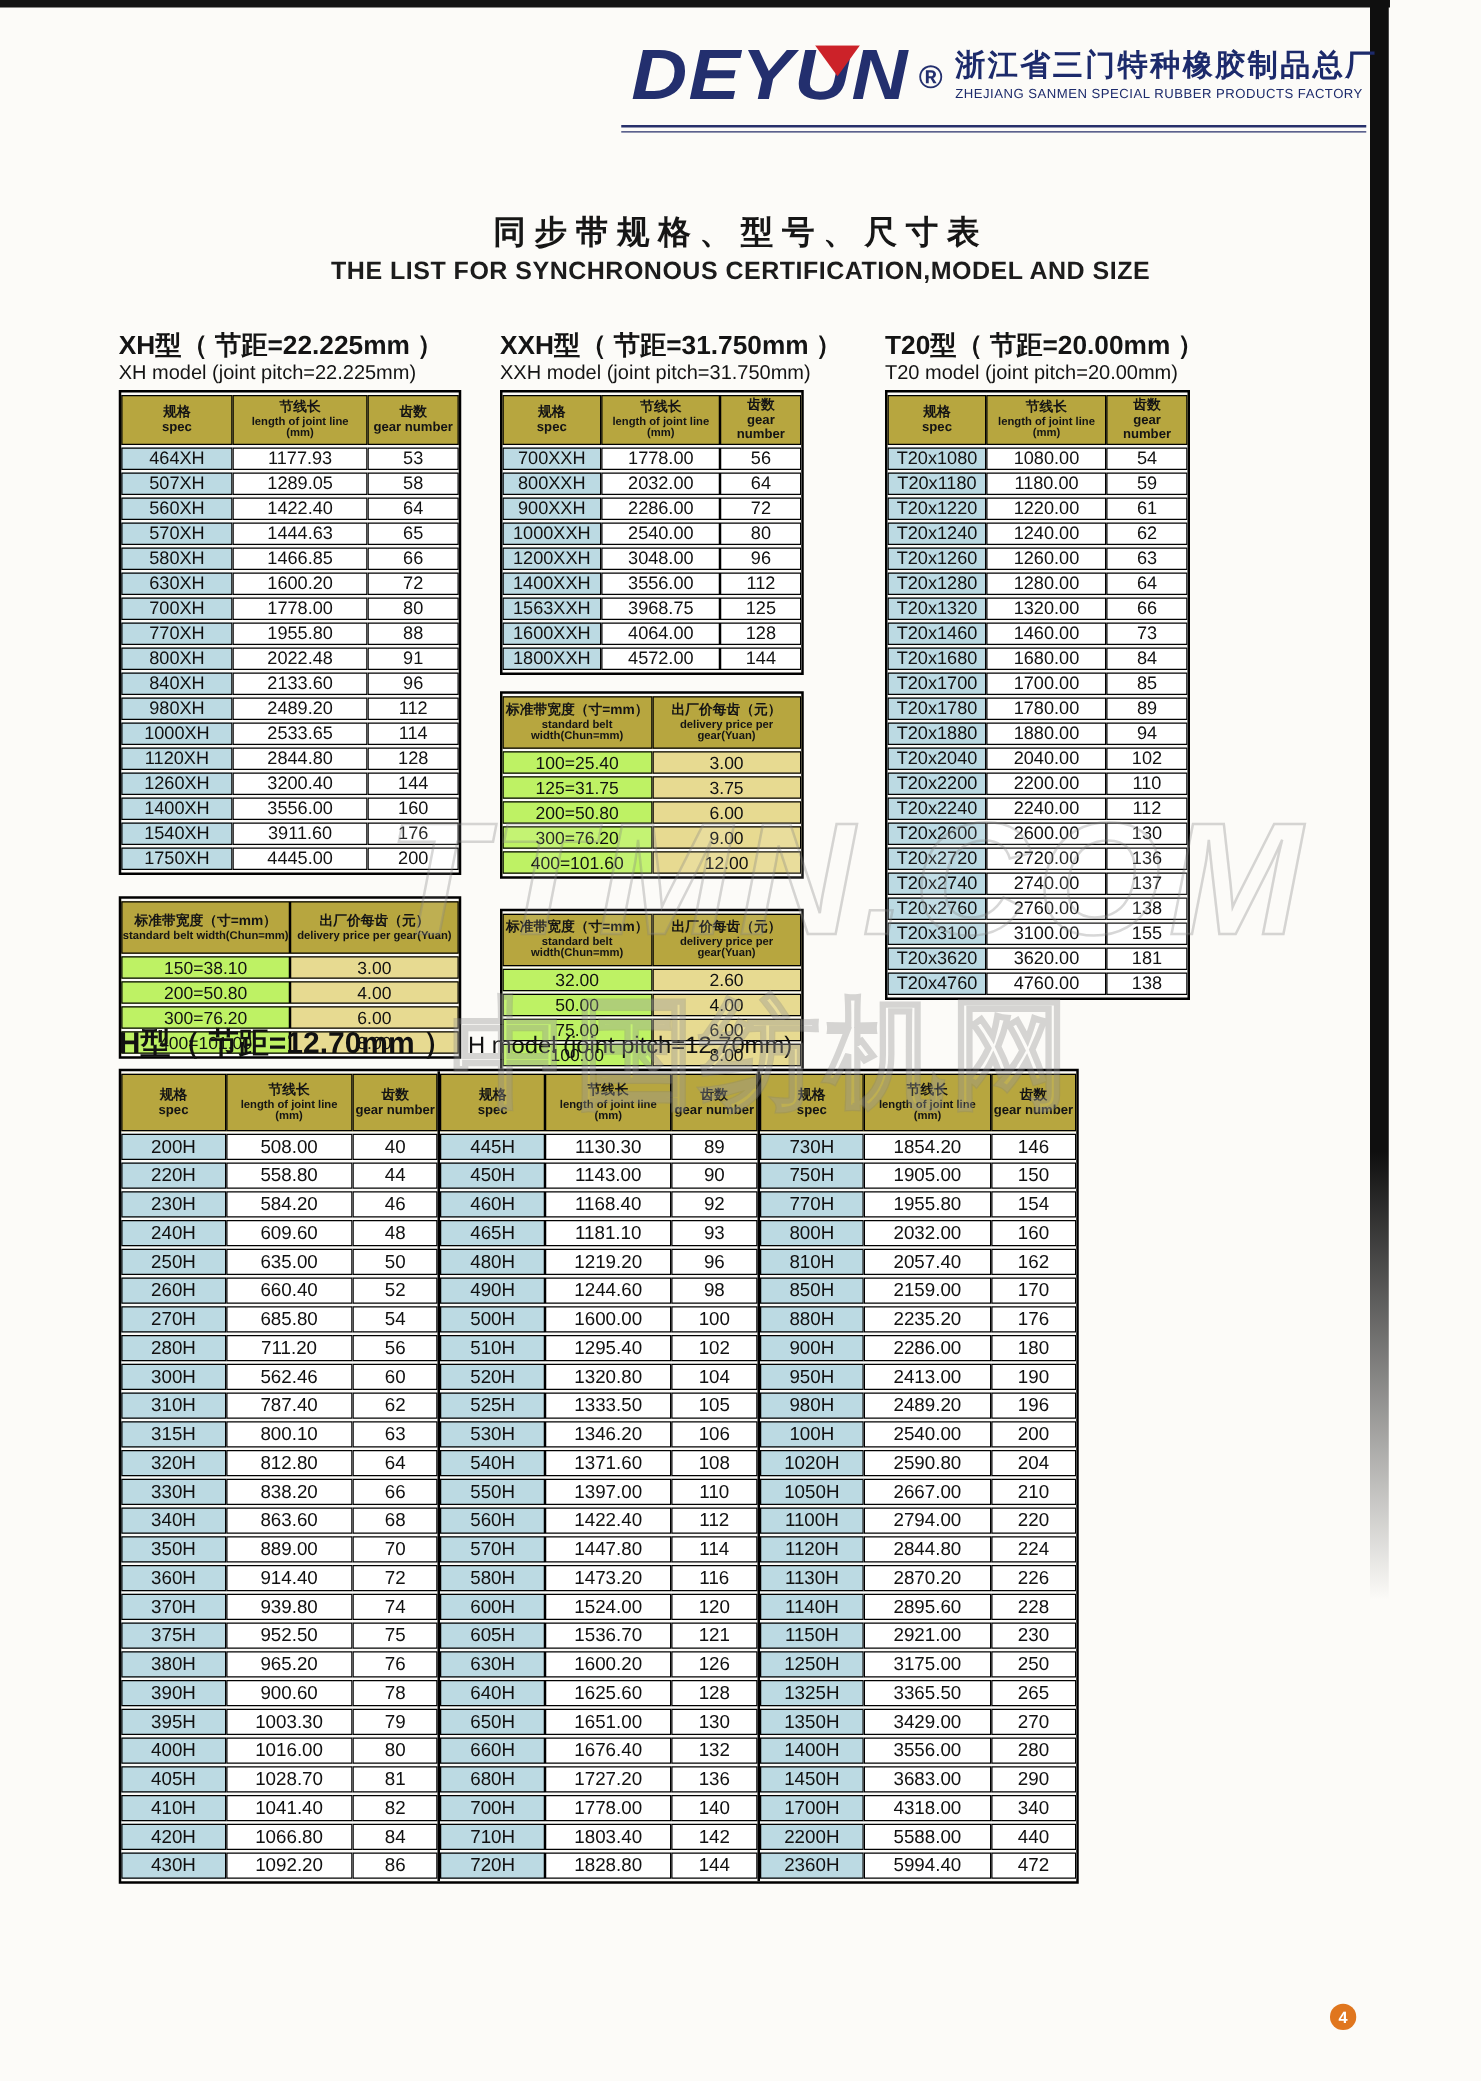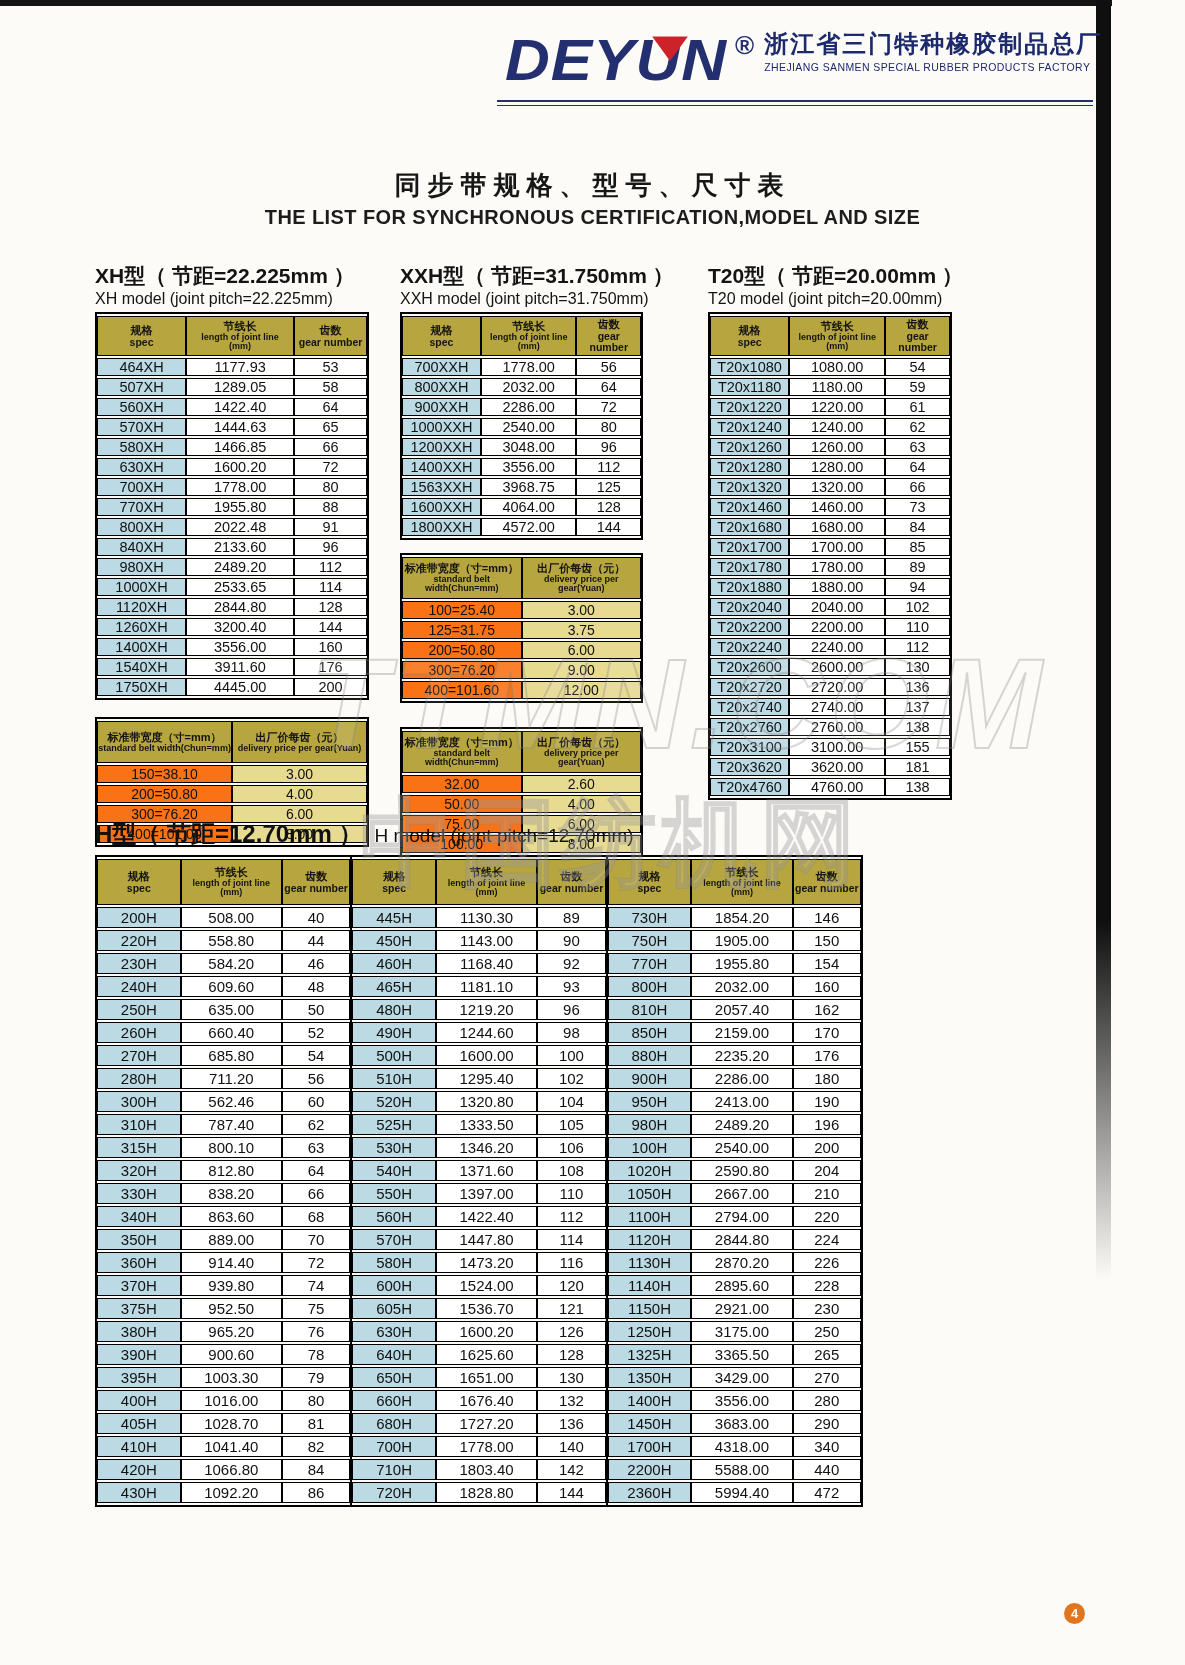--- a/index.html
+++ b/index.html
@@ -3,21 +3,21 @@
 <meta charset="utf-8">
 <style>
   html,body{margin:0;padding:0;background:#ffffff;}
   .sheet{position:relative;width:1185px;height:1665px;background:#fcfbf8;overflow:hidden;
          font-family:"Liberation Sans","DejaVu Sans",sans-serif;color:#111;}
   
   .strip-top{position:absolute;left:0;top:0;width:1112px;height:6px;background:#141414;}
   .strip-right{position:absolute;left:1096px;top:0;width:15px;height:1280px;
                background:linear-gradient(#0f0f0f 72%,rgba(110,110,110,0));}
   
-  .logo-wrap{position:absolute;left:505px;top:30px;display:flex;align-items:flex-start;}
+  .logo-wrap{position:absolute;left:505px;top:30px;display:flex;align-items:center;}
   .logo-text{font-size:62px;font-weight:900;font-style:italic;color:#232f6e;
              letter-spacing:1px;line-height:1;position:relative;transform:scaleY(.92);}
   .logo-tri{position:absolute;left:147px;top:4px;width:36px;height:27px;background:#cc2229;
             clip-path:polygon(0 0,100% 0,50% 100%);}
   .logo-reg{font-size:26px;color:#232f6e;margin:0 10px 0 8px;font-weight:bold;}
   .company{display:flex;flex-direction:column;justify-content:flex-end;padding-bottom:2px;}
   .company-cn{font-size:24px;font-weight:bold;color:#1c2a6b;letter-spacing:2px;line-height:1.2;}
   .company-en{font-size:10.5px;color:#1c2a6b;letter-spacing:.4px;margin-top:2px;}
   .header-rule{position:absolute;left:497px;top:100px;width:596px;height:3px;
                border-top:2px solid #27306b;border-bottom:1px solid #27306b;}
@@ -39,21 +39,21 @@
   th,td{border:1px solid #000;text-align:center;padding:0;overflow:hidden;}
   th{background:#b7a63f;color:#141414;vertical-align:middle;height:38px;}
   .th-cn{display:block;font-size:11px;font-weight:bold;line-height:1.15;}
   .th-en{display:block;font-size:10.5px;font-weight:bold;line-height:1.1;}
   .th-sub{display:block;font-size:9px;line-height:1.05;}
   td{height:15px;font-size:14.5px;background:#fff;}
   td.spec{background:#bcdae3;}
   .t20-tbl td{height:16px;}
   .w-tbl th{height:40px;}
   .w-tbl td{height:14px;font-size:14px;}
-  td.wspec{background:#f97316;}
+  td.wspec{background:#bef264;}
   td.wprice{background:#e7da91;}
   .gap{height:13px;}
   
   .h-sec{position:absolute;left:95px;top:818px;width:768px;}
   .h-head{display:flex;align-items:baseline;margin-bottom:5px;}
   .h-head-cn{font-size:24px;font-weight:bold;}
   .h-head-en{font-size:19px;margin-left:12px;}
   .h-wrap{border:2px solid #000;display:flex;background:#fcfbf8;}
   .h-wrap table{flex:1;}
   .h-wrap .grp{flex:1;}

